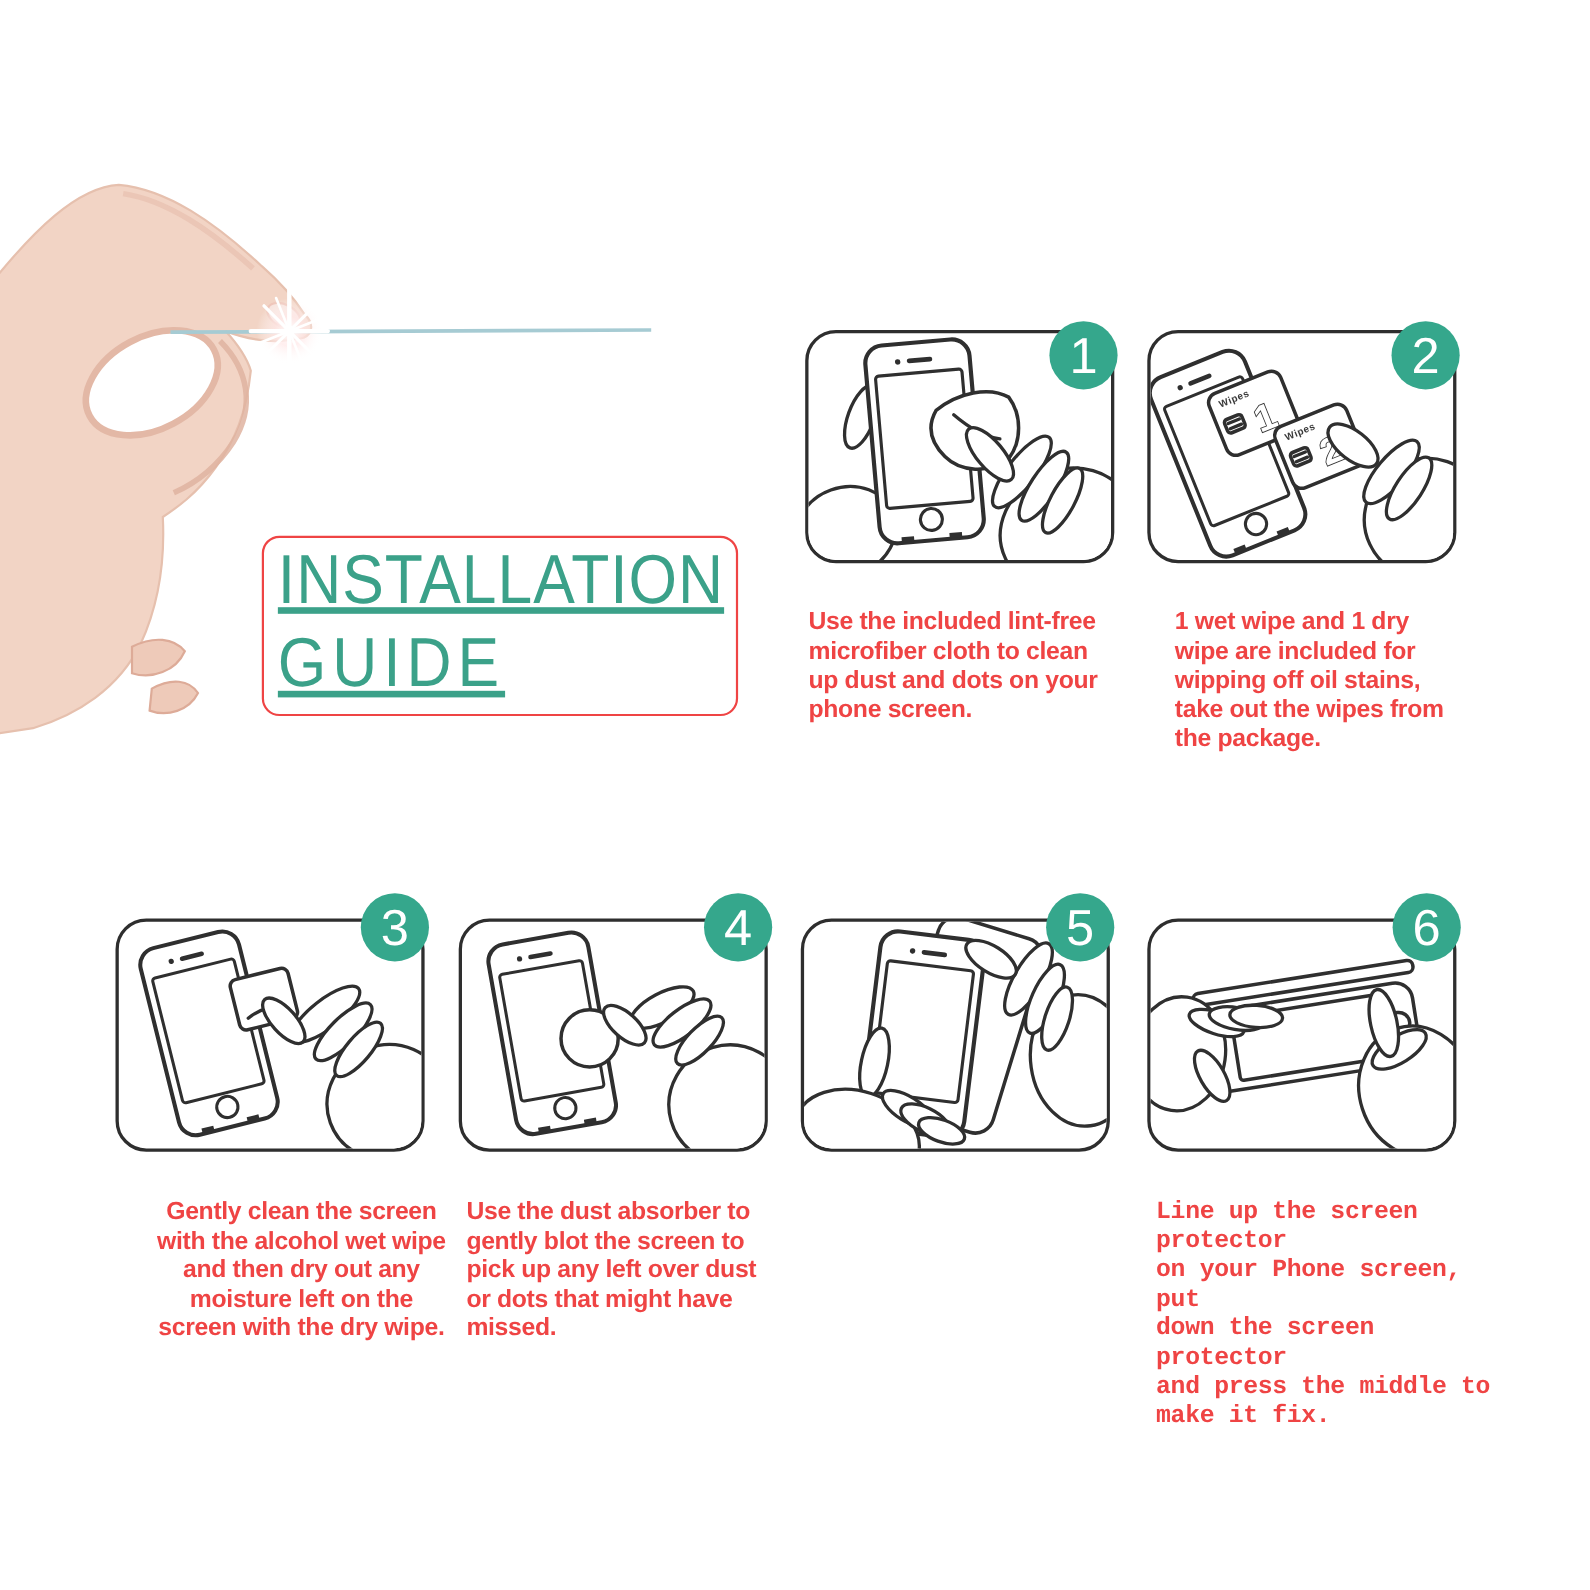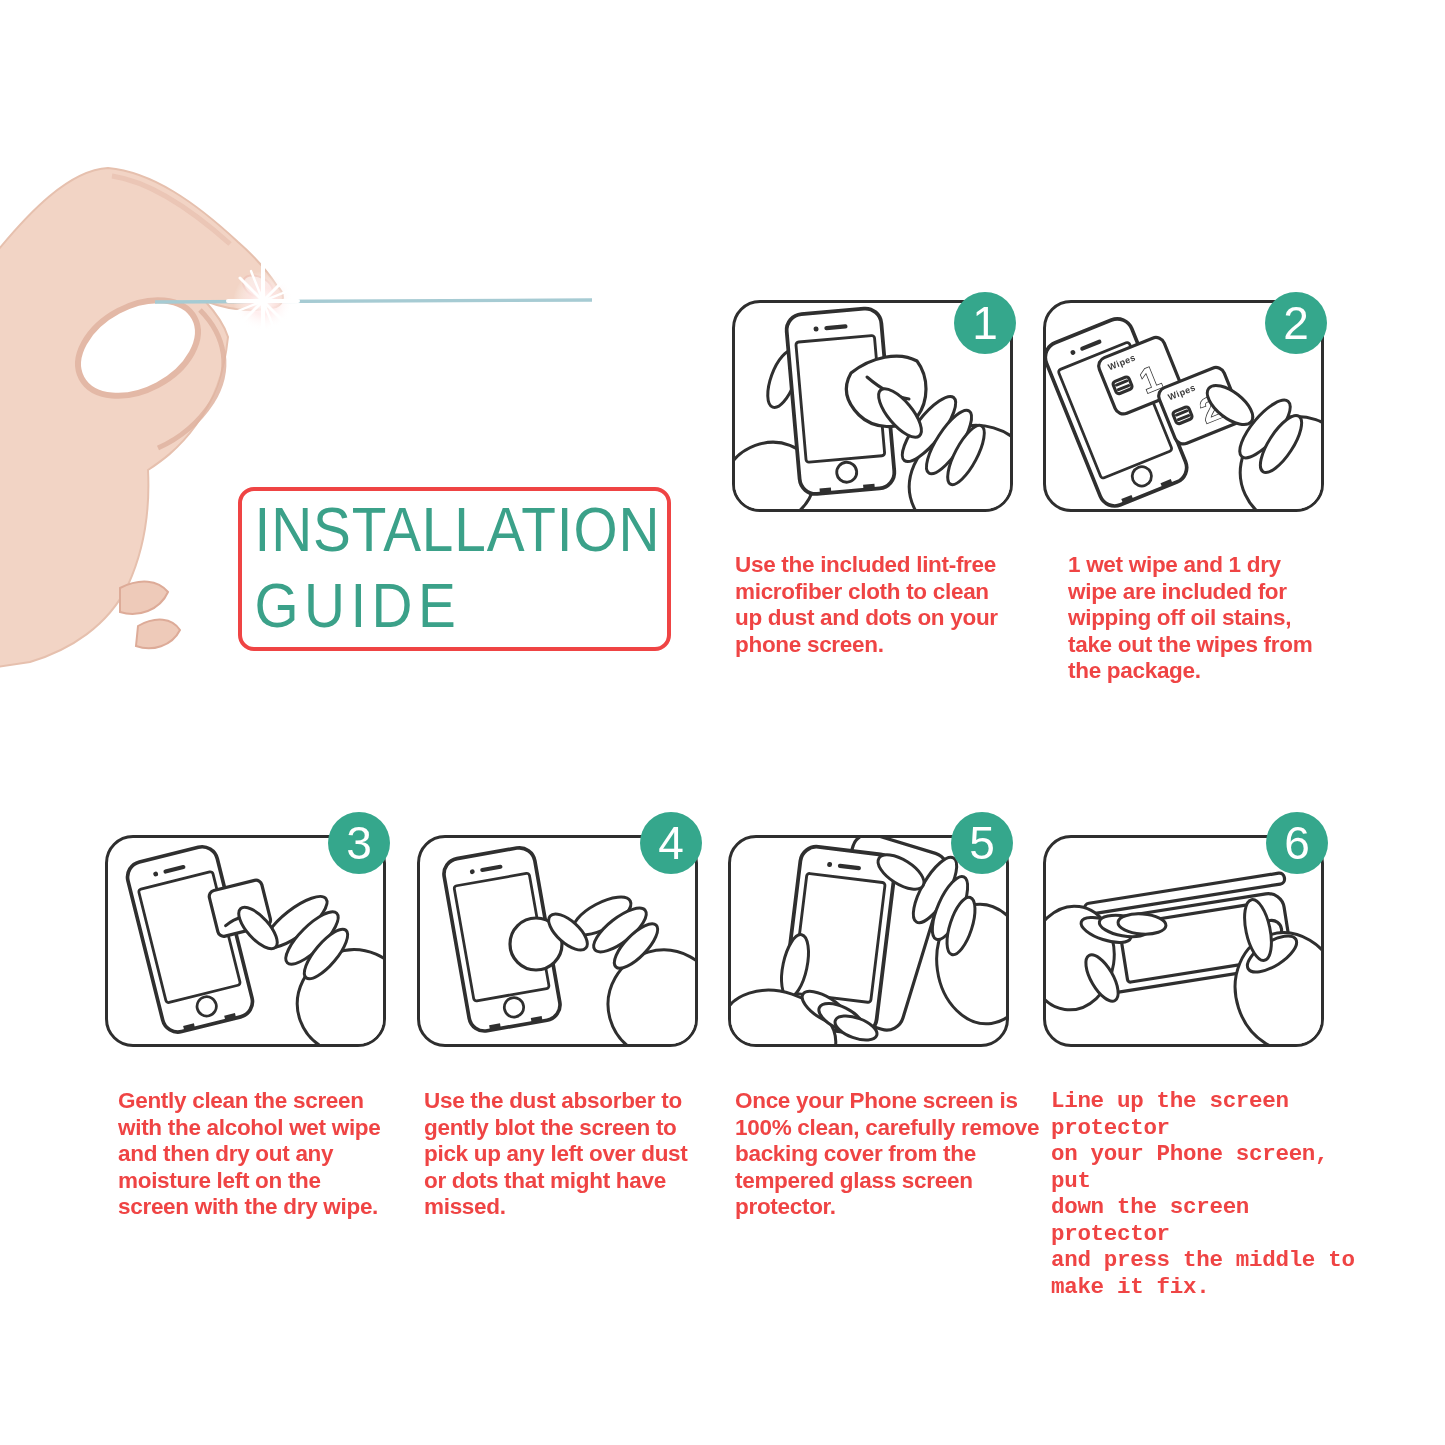--- a/index.html
+++ b/index.html
@@ -4,22 +4,22 @@
 <style>
   html,body{margin:0;padding:0;background:#fff;}
   .canvas{
     position:relative;width:1445px;height:1445px;background:#ffffff;overflow:hidden;
     font-family:"Liberation Sans",sans-serif;
   }
   
   .hero-svg{position:absolute;left:0;top:140px;}
   .title-box{
     position:absolute;left:238px;top:487px;width:433px;height:164px;
-    border:4px solid #ef4444;border-radius:16px;box-sizing:border-box;
-    color:#3ba189;overflow:visible;white-space:nowrap;
+    border:2px solid #ef4444;border-radius:16px;box-sizing:border-box;
+    color:#3ba189;overflow:visible;white-space:nowrap;text-decoration:underline;
   }
   .title-line{
     font-size:63px;line-height:76px;font-weight:400;letter-spacing:1px;
     transform:scaleX(.9);transform-origin:0 50%;padding-left:14px;
   }
   .title-line.t2{letter-spacing:6px;}
   
   .step-box{
     position:absolute;width:281px;height:212px;box-sizing:border-box;
     border:3px solid #2e2e2e;border-radius:28px;background:#fff;overflow:hidden;
@@ -180,21 +180,21 @@
       <ellipse class="h" cx="246" cy="166" rx="55" ry="52" transform="rotate(-20 246 166)"></ellipse>
       <ellipse class="h" cx="190" cy="86" rx="13" ry="38" transform="rotate(52 190 86)"></ellipse>
       <ellipse class="h" cx="206" cy="102" rx="12" ry="35" transform="rotate(45 206 102)"></ellipse>
       <ellipse class="h" cx="220" cy="118" rx="11" ry="31" transform="rotate(40 220 118)"></ellipse>
       <ellipse class="h" cx="152" cy="92" rx="11" ry="26" transform="rotate(-42 152 92)"></ellipse>
     </svg>
   </div>
   <div class="badge" style="left:328px;top:812px;">
     <span>3</span>
   </div>
-  <div class="caption" style="left:118px;top:1088px;">Gently clean the screen
+  <div class="caption" style="left:118px;top:1088px;text-align:center;">Gently clean the screen
 with the alcohol wet wipe
 and then dry out any
 moisture left on the
 screen with the dry wipe.</div>
 
   <div class="step-box" style="left:417px;top:835px;">
     <svg class="illu" viewBox="0 0 281 212">
       <use href="#ph" transform="translate(38,16) scale(0.92) rotate(-10 50 95)"></use>
       <circle class="wt" cx="118" cy="108" r="26"></circle>
       <ellipse class="h" cx="245" cy="168" rx="55" ry="54" transform="rotate(-16 245 168)"></ellipse>
@@ -229,25 +229,20 @@
       <ellipse class="h" cx="66" cy="130" rx="12" ry="32" transform="rotate(12 66 130)"></ellipse>
       <ellipse class="h" cx="50" cy="198" rx="58" ry="42" transform="rotate(18 50 198)"></ellipse>
       <ellipse class="h" cx="96" cy="172" rx="11" ry="26" transform="rotate(-58 96 172)"></ellipse>
       <ellipse class="h" cx="112" cy="182" rx="11" ry="24" transform="rotate(-64 112 182)"></ellipse>
       <ellipse class="h" cx="127" cy="192" rx="10" ry="22" transform="rotate(-70 127 192)"></ellipse>
     </svg>
   </div>
   <div class="badge" style="left:951px;top:812px;">
     <span>5</span>
   </div>
-  <div class="caption" style="left:735px;top:1088px;">Once your Phone screen is
-100% clean, carefully remove
-backing cover from the
-tempered glass screen
-protector.</div>
 
   <div class="step-box" style="left:1043px;top:835px;">
     <svg class="illu" viewBox="0 0 281 212">
 
       <g transform="translate(40,68) rotate(-9)">
         <rect class="wt" x="0" y="0" width="202" height="11" rx="5"></rect>
       </g>
 
       <g transform="translate(44,86) rotate(-9)">
         <rect class="wt" x="0" y="0" width="196" height="74" rx="16" stroke-width="4"></rect>

